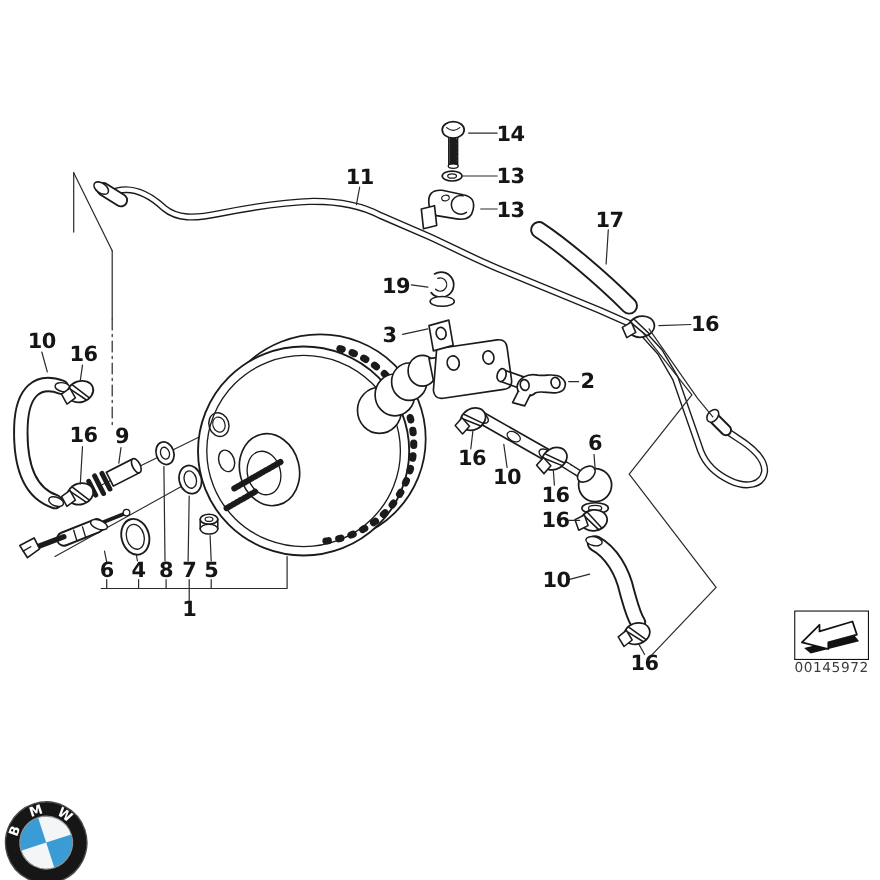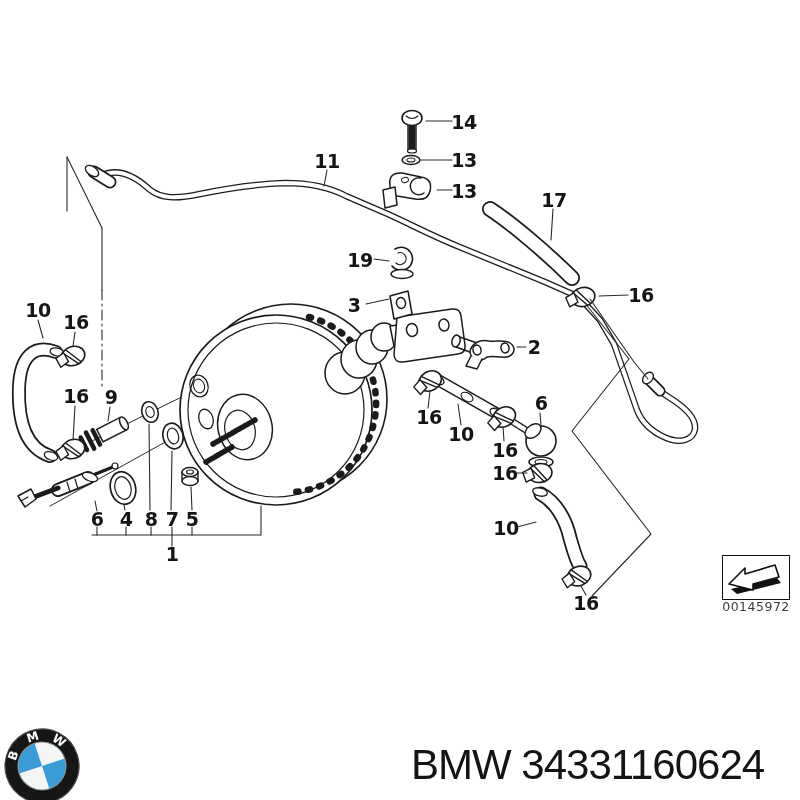--- a/index.html
+++ b/index.html
@@ -278,15 +278,14 @@
     <circle r="37" fill="none" stroke="#4a4a4a" stroke-width="1.2"></circle>
     <circle r="24" fill="#f3f5f6"></circle>
     <path d="M0,0 L-24,0 A24,24 0 0 1 0,-24 Z" fill="#3a9bd5"></path>
     <path d="M0,0 L24,0 A24,24 0 0 1 0,24 Z" fill="#3a9bd5"></path>
     <circle r="24" fill="none" stroke="#8a8f93" stroke-width="1"></circle>
     <text transform="rotate(-52) translate(0,-26.5)" text-anchor="middle" font-size="12" font-weight="bold" font-family="DejaVu Sans, sans-serif" fill="#ffffff" stroke="none">B</text>
     <text transform="translate(0,-26.5)" text-anchor="middle" font-size="12" font-weight="bold" font-family="DejaVu Sans, sans-serif" fill="#ffffff" stroke="none">M</text>
     <text transform="rotate(52) translate(0,-26.5)" text-anchor="middle" font-size="12" font-weight="bold" font-family="DejaVu Sans, sans-serif" fill="#ffffff" stroke="none">W</text>
   </g>
 </svg>
-<div class="footer-label">BMW 34331160624</div>
 
 </div>
 
 </body></html>

